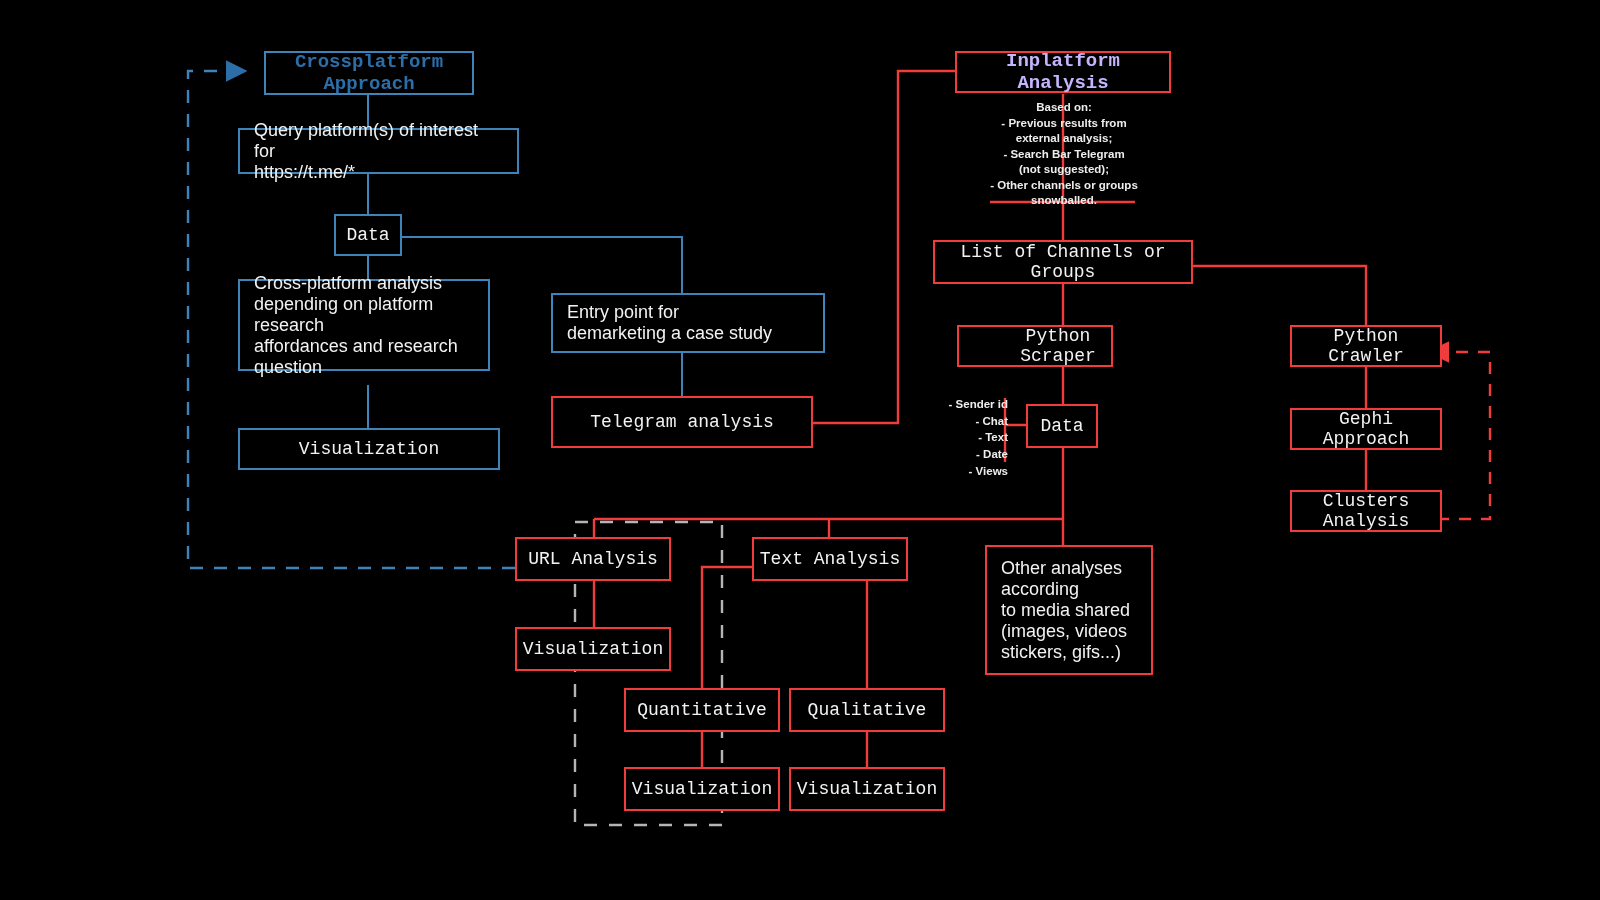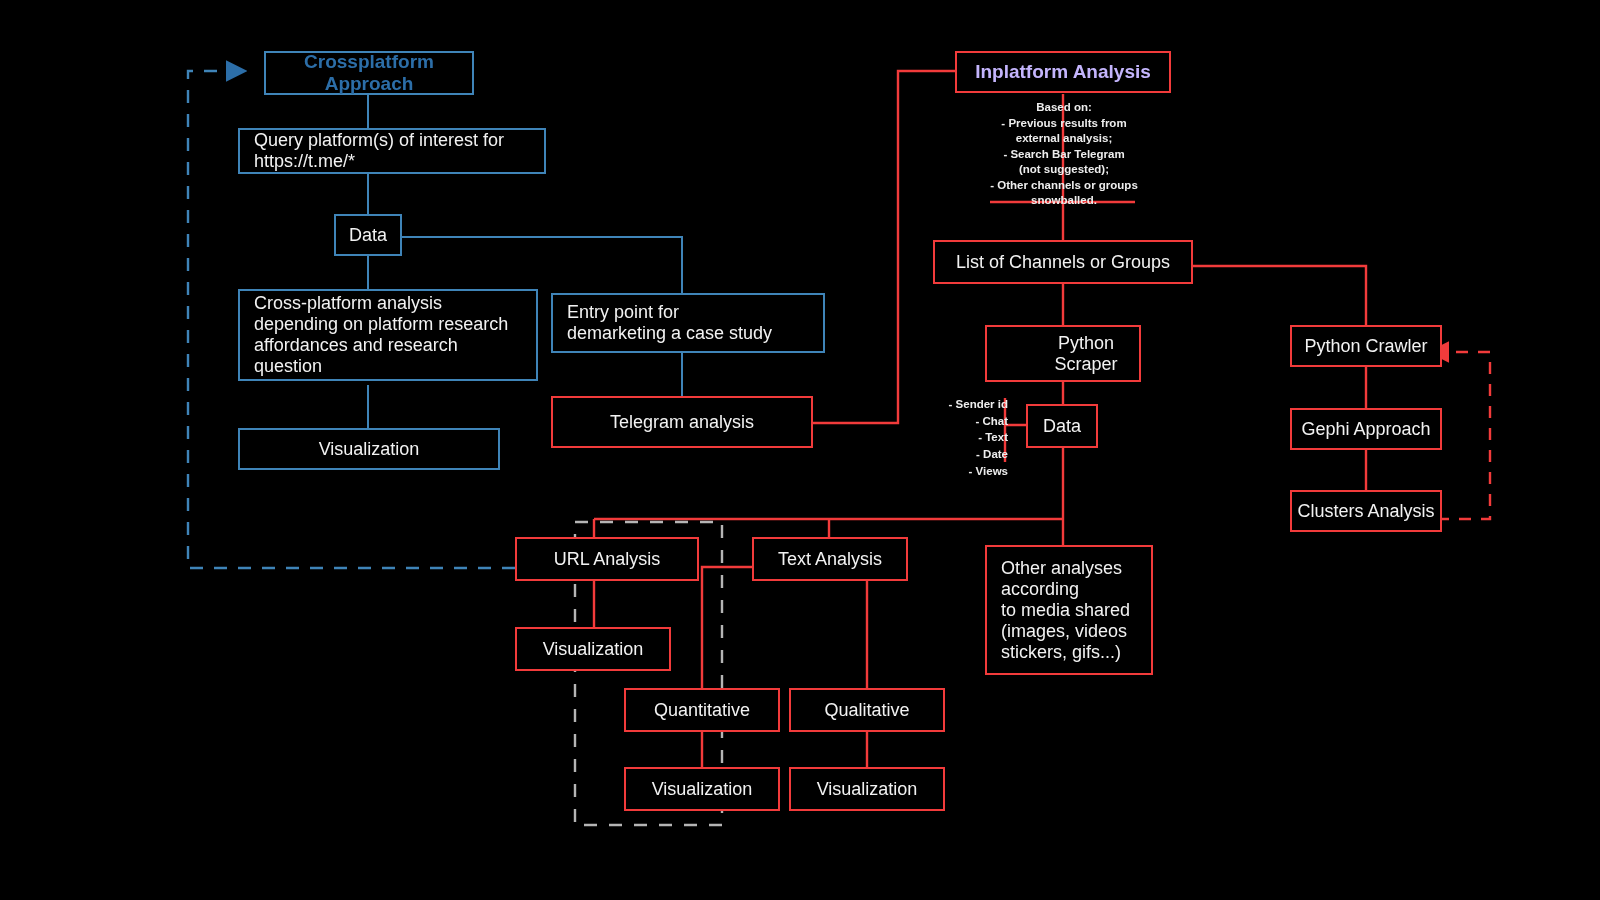--- a/index.html
+++ b/index.html
@@ -4,21 +4,21 @@
 <style>
   html,body{margin:0;padding:0;background:#000;}
   body{width:1600px;height:900px;overflow:hidden;font-family:"Liberation Sans",sans-serif;}
   #stage{position:relative;width:1600px;height:900px;background:#000;}
   svg#wires{position:absolute;left:0;top:0;width:1600px;height:900px;}
   .node{position:absolute;box-sizing:border-box;display:flex;align-items:center;background:#000;}
   .node .lbl{display:block;width:100%;white-space:pre-line;}
   .blue{border:2px solid #3f84b8;}
   .red{border:2px solid #f2association;}
   .red{border:2px solid #f23b3b;}
-  .ctr{justify-content:flex-start;text-align:center;}
+  .ctr{justify-content:flex-start;text-align:center;font-family:Liberation Mono, monospace;}
   .lft{justify-content:flex-start;text-align:left;}
   .t-white{color:#f2f2f2;font-size:18px;}
   .t-blue{color:#2c6ea8;font-size:19px;font-weight:bold;}
   .t-red{color:#c4b5fd;font-size:19px;font-weight:bold;}
   .pad{padding:0 14px;}
   .note{position:absolute;color:#ededed;font-size:11.5px;line-height:1.35;text-align:center;white-space:pre-line;font-weight:bold;}
   .fieldlist{position:absolute;color:#ededed;font-size:11.5px;line-height:1.45;text-align:right;white-space:pre-line;font-weight:bold;}
 </style>
 </head>
 <body>
@@ -77,30 +77,30 @@
 
     <g stroke="#b5b5b5" stroke-width="2.4" fill="none" stroke-dasharray="13,12">
       <path d="M575,522 L722,522 L722,825 L575,825 L575,522"></path>
     </g>
   </svg>
 
   <div class="node blue ctr" style="left:264px;top:51px;width:210px;height:44px;">
     <span class="lbl t-blue">Crossplatform Approach</span>
   </div>
 
-  <div class="node blue lft pad" style="left:238px;top:128px;width:308px;height:46px;">
+  <div class="node blue lft pad" style="left:238px;top:128px;width:281px;height:46px;">
     <span class="lbl t-white">Query platform(s) of interest for
 https://t.me/*</span>
   </div>
 
   <div class="node blue ctr" style="left:334px;top:214px;width:68px;height:42px;">
     <span class="lbl t-white">Data</span>
   </div>
 
-  <div class="node blue lft pad" style="left:238px;top:289px;width:300px;height:92px;">
+  <div class="node blue lft pad" style="left:238px;top:279px;width:252px;height:92px;">
     <span class="lbl t-white">Cross-platform analysis
 depending on platform research
 affordances and research question</span>
   </div>
 
   <div class="node blue ctr" style="left:238px;top:428px;width:262px;height:42px;">
     <span class="lbl t-white">Visualization</span>
   </div>
 
   <div class="node blue lft pad" style="left:551px;top:293px;width:274px;height:60px;">
@@ -121,21 +121,21 @@
 external analysis;
 - Search Bar Telegram
 (not suggested);
 - Other channels or groups
 snowballed.</div>
 
   <div class="node red ctr" style="left:933px;top:240px;width:260px;height:44px;">
     <span class="lbl t-white">List of Channels or Groups</span>
   </div>
 
-  <div class="node red ctr" style="left:985px;top:325px;width:156px;height:57px;padding-left:46px;">
+  <div class="node red ctr" style="left:957px;top:325px;width:156px;height:42px;padding-left:46px;">
     <span class="lbl t-white">Python Scraper</span>
   </div>
 
   <div class="node red ctr" style="left:1026px;top:404px;width:72px;height:44px;">
     <span class="lbl t-white">Data</span>
   </div>
 
   <div class="fieldlist" style="left:930px;top:396px;width:78px;">- Sender id
 - Chat
 - Text
@@ -155,21 +155,21 @@
   </div>
 
   <div class="node red lft pad" style="left:985px;top:545px;width:168px;height:130px;">
     <span class="lbl t-white">Other analyses
 according
 to media shared
 (images, videos
 stickers, gifs...)</span>
   </div>
 
-  <div class="node red ctr" style="left:515px;top:537px;width:184px;height:44px;">
+  <div class="node red ctr" style="left:515px;top:537px;width:156px;height:44px;">
     <span class="lbl t-white">URL Analysis</span>
   </div>
 
   <div class="node red ctr" style="left:515px;top:627px;width:156px;height:44px;">
     <span class="lbl t-white">Visualization</span>
   </div>
 
   <div class="node red ctr" style="left:624px;top:688px;width:156px;height:44px;">
     <span class="lbl t-white">Quantitative</span>
   </div>

